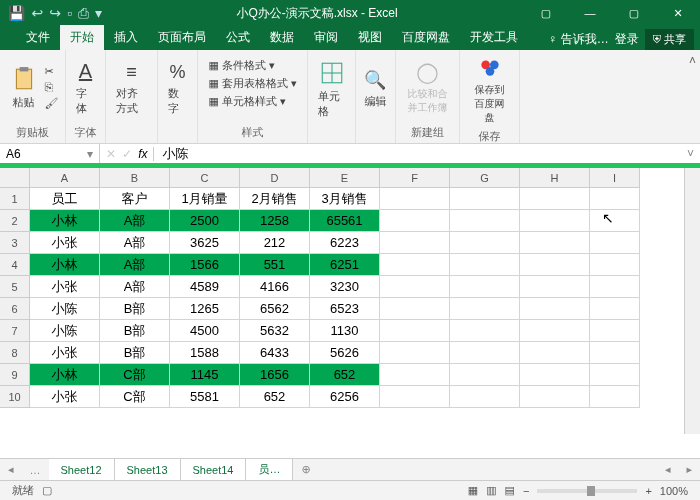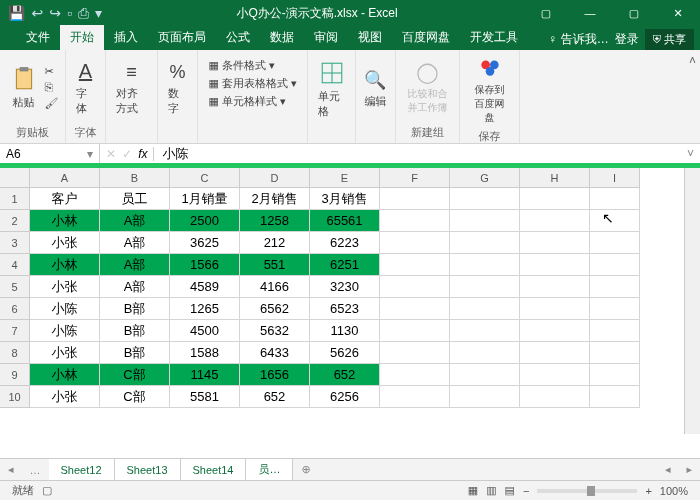--- a/index.html
+++ b/index.html
@@ -138,20 +138,21 @@
     <div class="glabel">&nbsp;</div>
   </div>
   <div class="group" style="width:110px">
     <div class="gbody" style="flex-direction:column;align-items:flex-start;gap:6px;padding-top:6px">
       <div class="splitcol">
         <div>▦ <span>条件格式</span> ▾</div>
         <div>▦ <span>套用表格格式</span> ▾</div>
         <div>▦ <span>单元格样式</span> ▾</div>
       </div>
     </div>
+    <div class="glabel">样式</div>
   </div>
   <div class="group" style="width:48px">
     <div class="gbody">
         <div class="bigbtn">
           <svg viewBox="0 0 24 24">
             <rect x="3" y="3" width="18" height="18" fill="none" stroke="#3a8"></rect>
             <line x1="3" y1="12" x2="21" y2="12" stroke="#3a8"></line>
             <line x1="12" y1="3" x2="12" y2="21" stroke="#3a8"></line>
           </svg>
           <span>单元格</span>
@@ -233,22 +234,22 @@
           <div class="colhead cw-c">C</div>
           <div class="colhead cw-d">D</div>
           <div class="colhead cw-e">E</div>
           <div class="colhead cw-f">F</div>
           <div class="colhead cw-g">G</div>
           <div class="colhead cw-h">H</div>
           <div class="colhead cw-i">I</div>
         </div>
       <div id="rows">
           <div class="row hdr">
+            <div class="cell cw-a d">员工</div>
             <div class="cell cw-b d">客户</div>
-            <div class="cell cw-a d">员工</div>
             <div class="cell cw-c d">1月销量</div>
             <div class="cell cw-d d">2月销售</div>
             <div class="cell cw-e d">3月销售</div>
             <div class="cell cw-f"></div>
             <div class="cell cw-g"></div>
             <div class="cell cw-h"></div>
             <div class="cell cw-i"></div>
           </div>
           <div class="row hl">
             <div class="cell cw-a d">小林</div>

